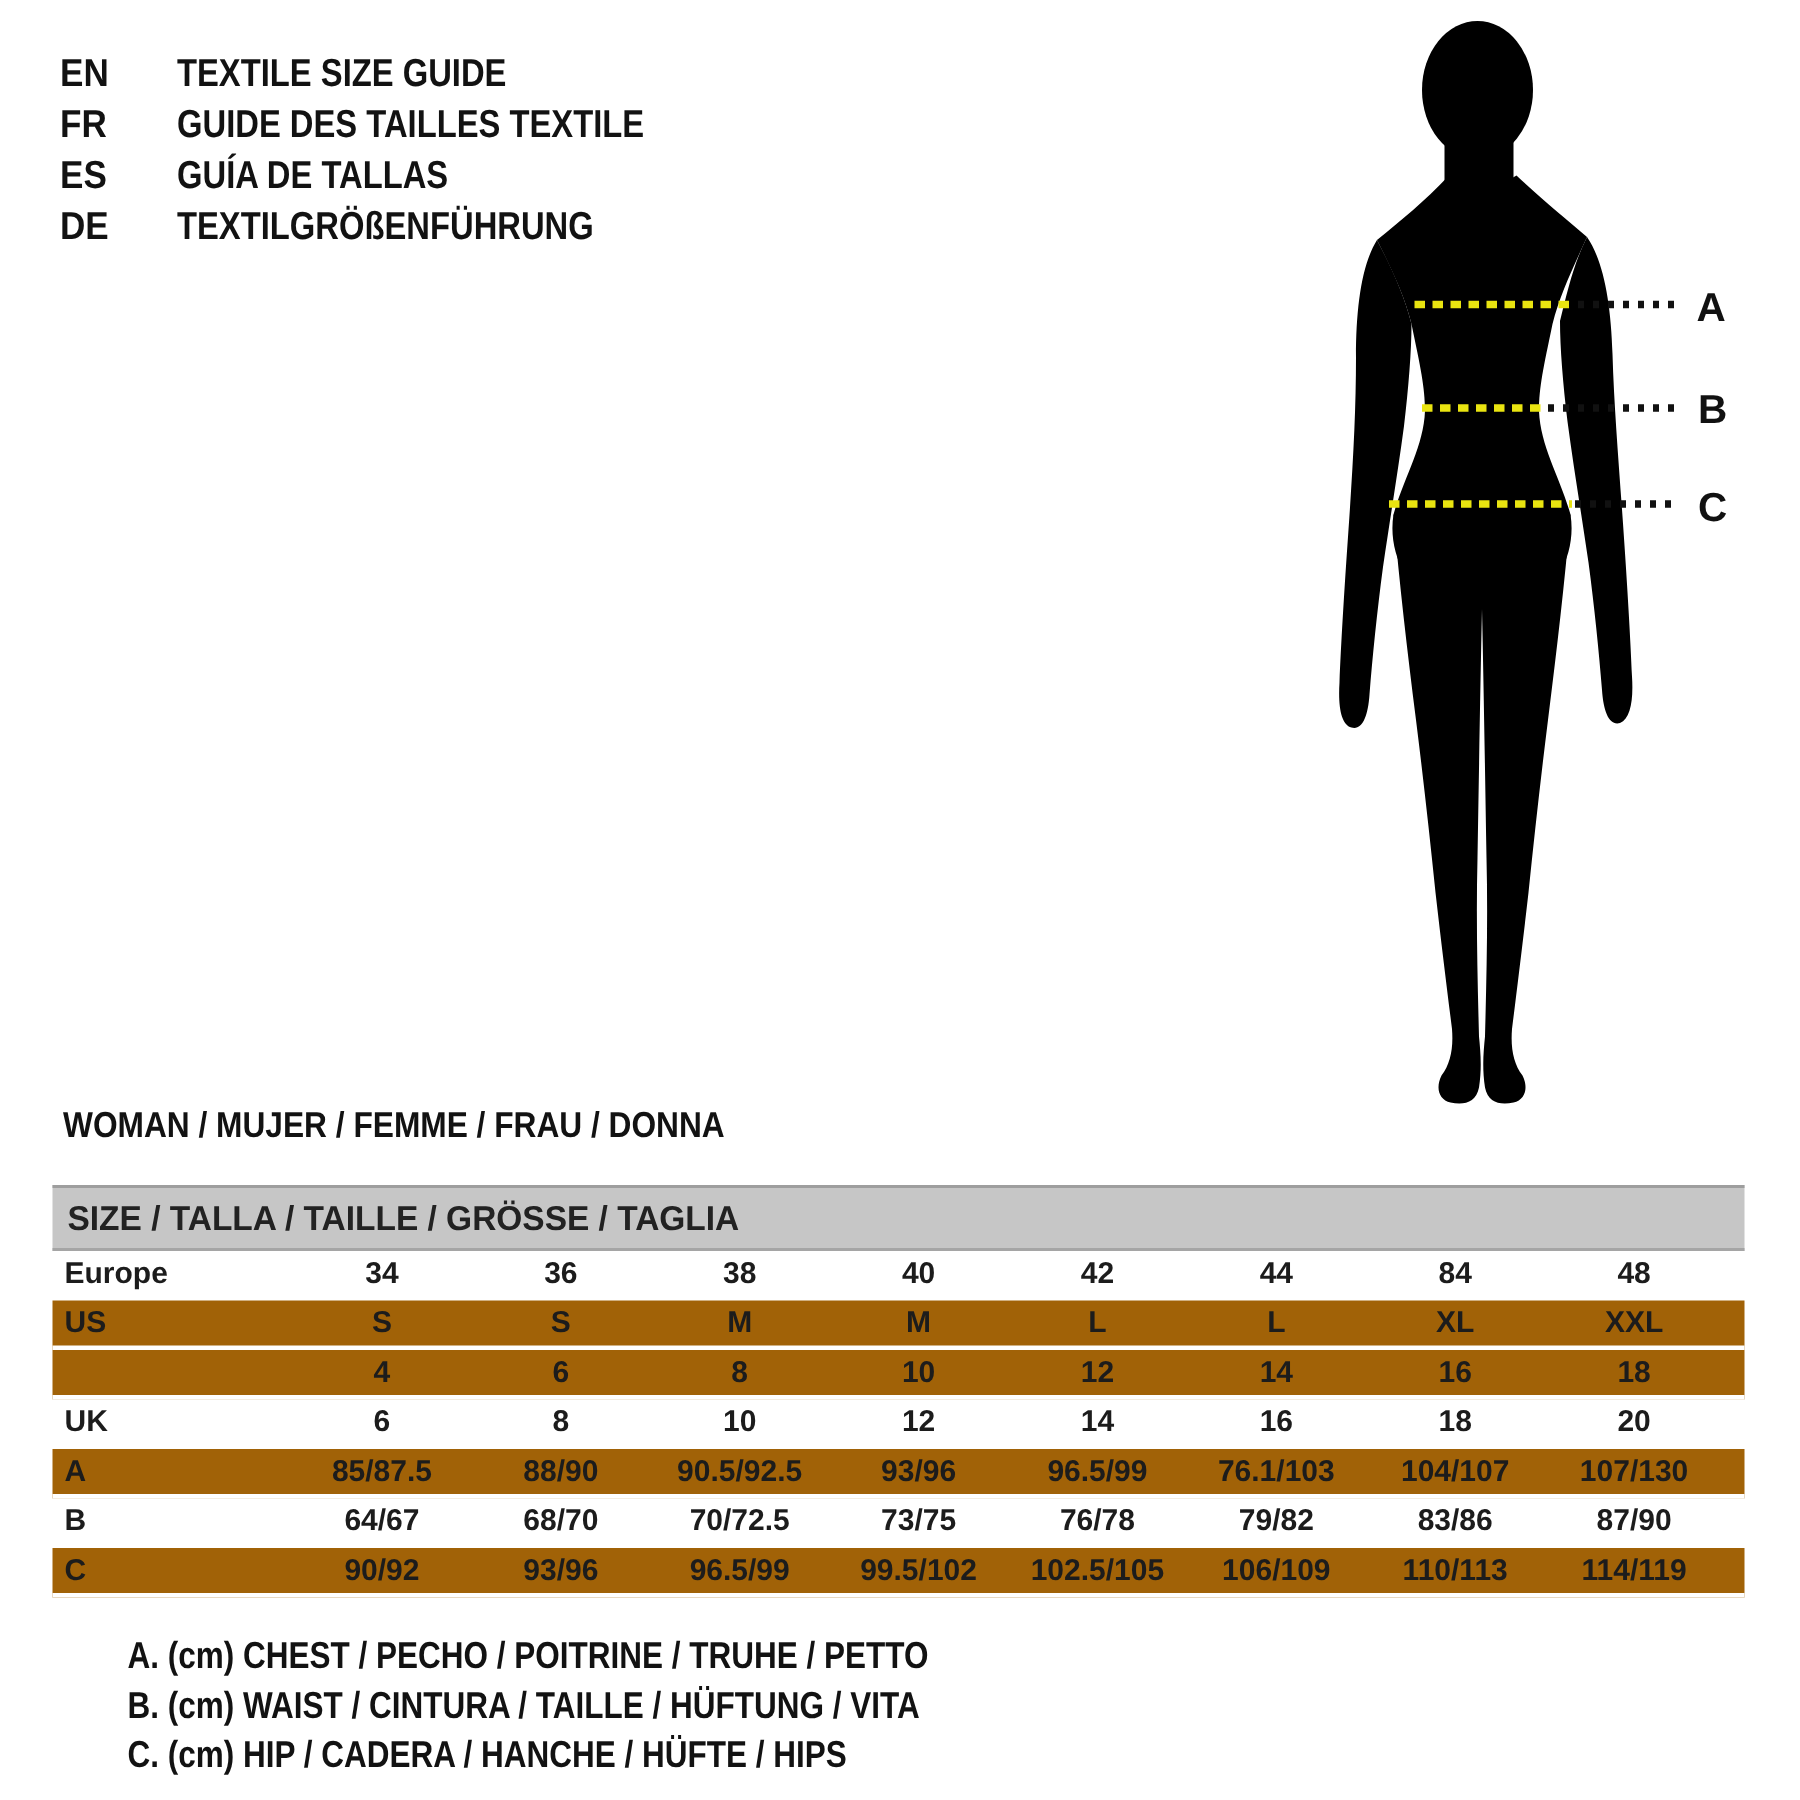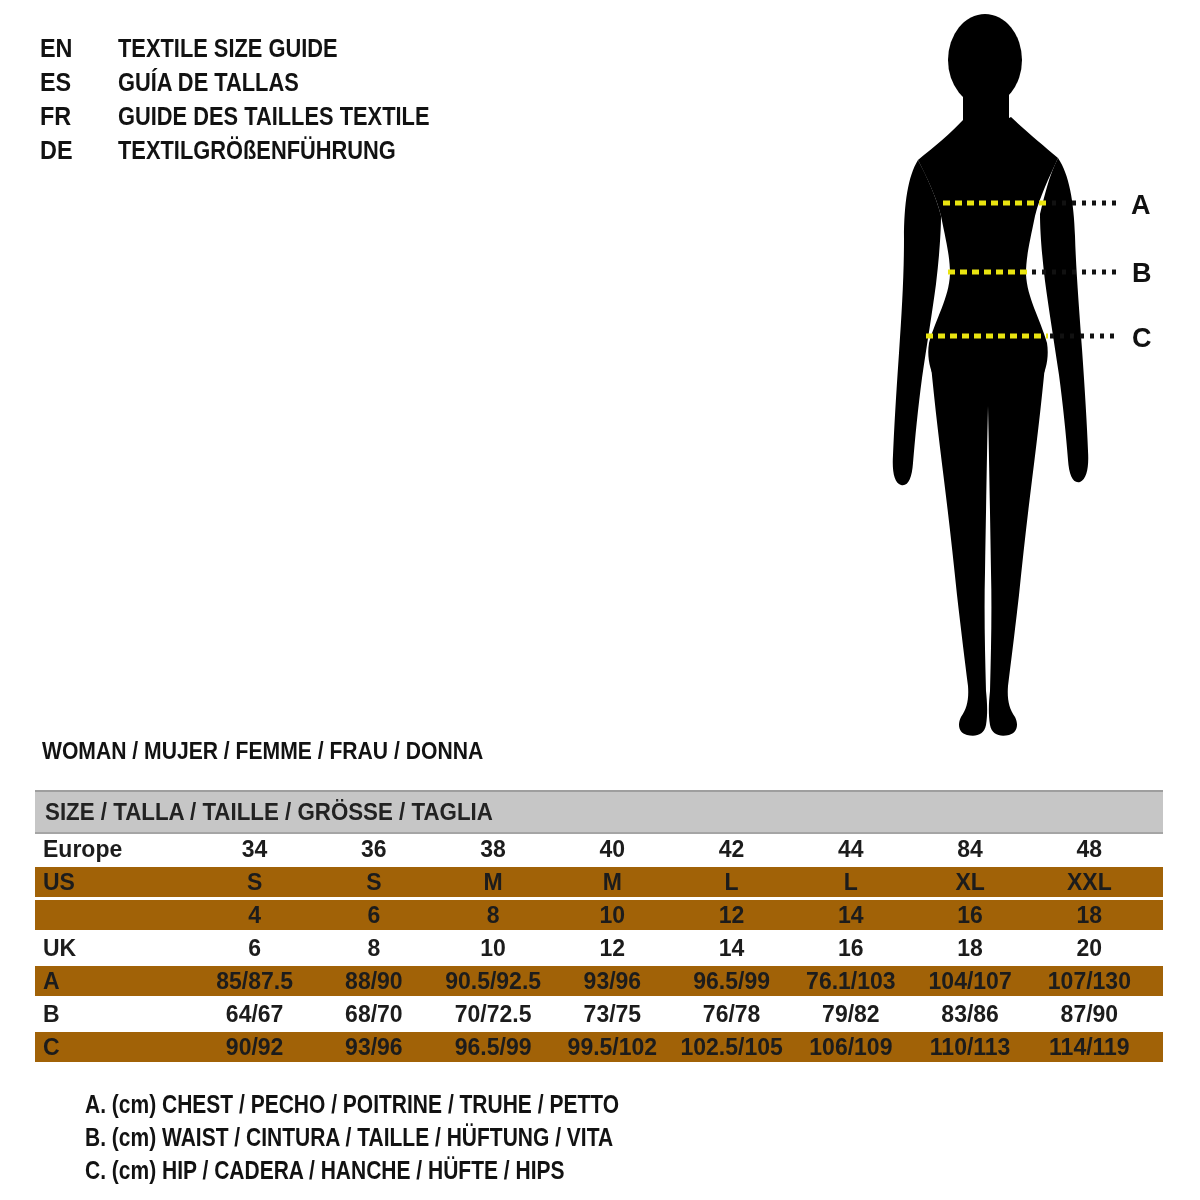--- a/index.html
+++ b/index.html
@@ -46,21 +46,21 @@
     border-top: 2px solid #9e9e9e; border-bottom: 2px solid #a5a5a5;
     padding-left: 10px; display: flex; align-items: center;
   }
   .thead span {
     font-size: 23px; font-weight: bold; color: #222; white-space: nowrap;
     transform: scaleX(0.97); transform-origin: 0 50%;
   }
   .trow {
     display: flex; height: 33px; line-height: 30px;
     border-bottom: 3px solid #ffffff;
-    font-size: 23px; font-weight: bold; color: #1c1c1c;
+    font-size: 20px; font-weight: bold; color: #1c1c1c;
     padding-right: 14px; background: #ffffff;
   }
   .trow.gray { background: #a16207; }
   .tlabel { width: 160px; padding-left: 8px; }
   .tcell { flex: 1; text-align: center; }
 
   
   .legend { position: absolute; left: 40px; top: 1088px; margin-left: 45px; }
   .legend-line {
     height: 33px; line-height: 33px; font-size: 25px; font-weight: bold;
@@ -72,26 +72,26 @@
 <body>
 
 <div id="canvas">
 
   <div class="lang-block">
     <div class="lang-row">
       <span class="lang-code">EN</span>
       <span class="lang-label">TEXTILE SIZE GUIDE</span>
     </div>
     <div class="lang-row">
+      <span class="lang-code">FR</span>
+      <span class="lang-label">GUIDE DES TAILLES TEXTILE</span>
+    </div>
+    <div class="lang-row">
       <span class="lang-code">ES</span>
       <span class="lang-label">GUÍA DE TALLAS</span>
-    </div>
-    <div class="lang-row">
-      <span class="lang-code">FR</span>
-      <span class="lang-label">GUIDE DES TAILLES TEXTILE</span>
     </div>
     <div class="lang-row">
       <span class="lang-code">DE</span>
       <span class="lang-label">TEXTILGRÖßENFÜHRUNG</span>
     </div>
   </div>
 
   <svg class="figure-svg" viewBox="0 0 1200 1200" aria-hidden="true">
     <g>
 

